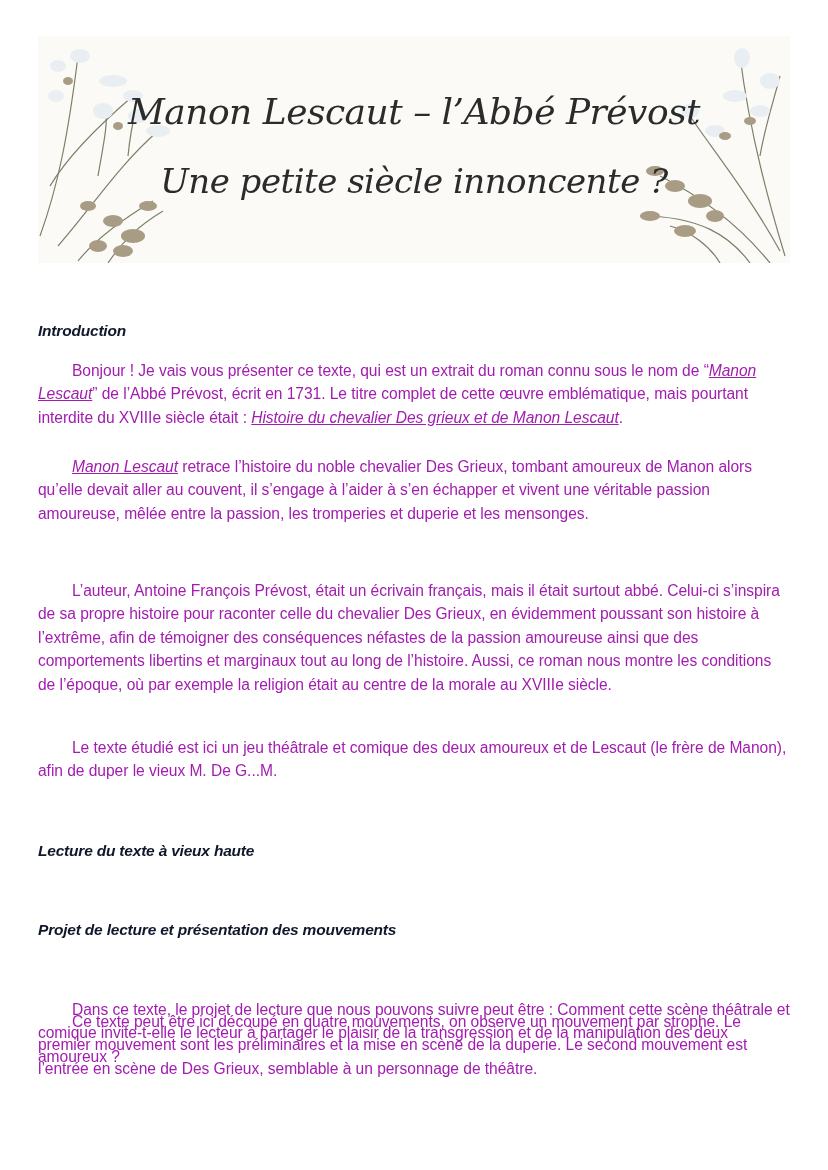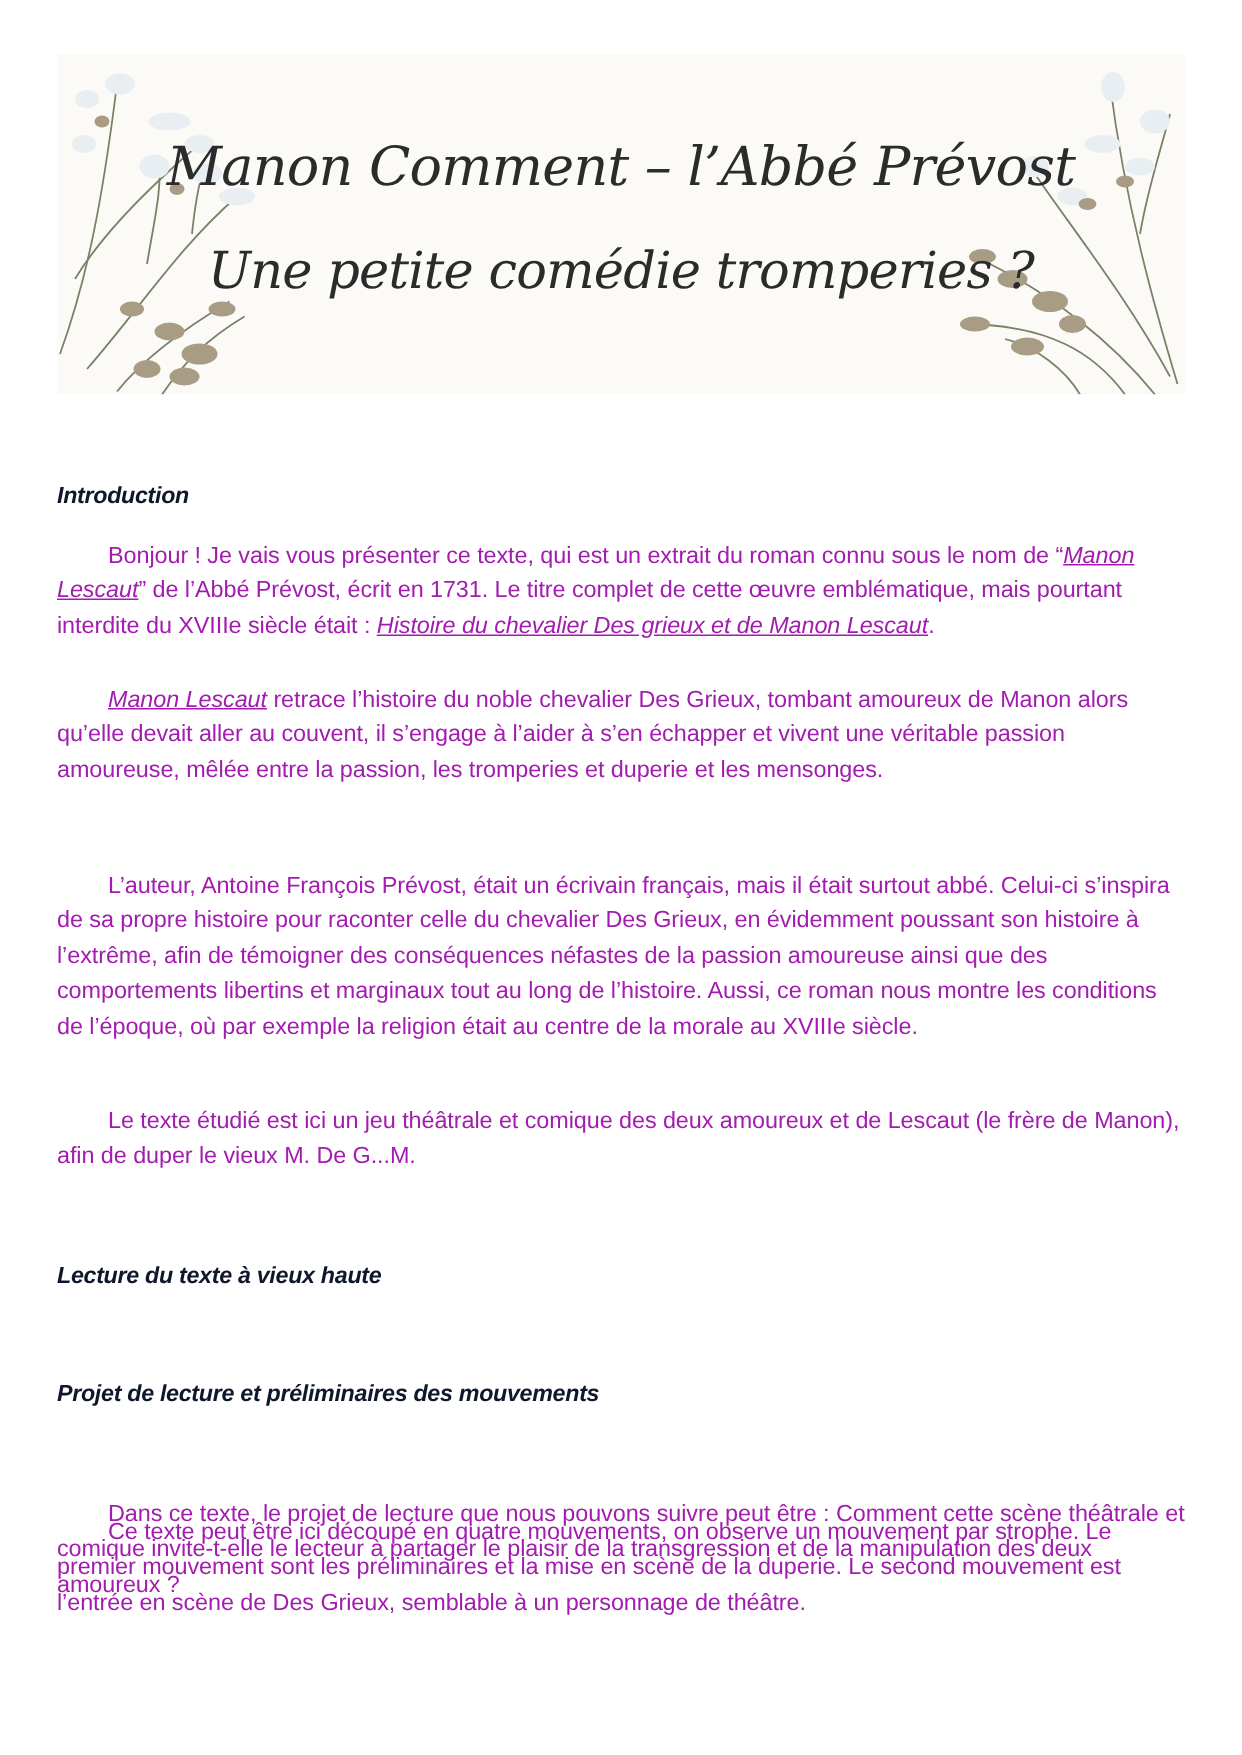--- a/index.html
+++ b/index.html
@@ -92,36 +92,36 @@
       <ellipse cx="25" cy="135" rx="9" ry="5"></ellipse>
         <ellipse cx="45" cy="150" rx="10" ry="6"></ellipse>
       <ellipse cx="70" cy="165" rx="12" ry="7"></ellipse>
         <ellipse cx="20" cy="180" rx="10" ry="5"></ellipse>
       <ellipse cx="55" cy="195" rx="11" ry="6"></ellipse>
         <ellipse cx="85" cy="180" rx="9" ry="6"></ellipse>
       <ellipse cx="95" cy="100" rx="6" ry="4"></ellipse>
         <ellipse cx="120" cy="85" rx="6" ry="4"></ellipse>
     </g>
   </svg>
-  <div class="banner-title line1">Manon Comment – l’Abbé Prévost</div>
-  <div class="banner-title line2">Une petite comédie tromperies ?</div>
+  <div class="banner-title line1">Manon Lescaut – l’Abbé Prévost</div>
+  <div class="banner-title line2">Une petite siècle innoncente ?</div>
 </div>
 
 <div class="content">
 
   <h2 class="heading abs" style="top:4px">Introduction</h2>
 
   <p class="para abs" style="top:41px"><span>Bonjour ! Je vais vous présenter ce texte, qui est un extrait du roman connu sous le nom de “</span><span class="ul-i">Manon Lescaut</span><span>” de l’Abbé Prévost, écrit en 1731. Le titre complet de cette œuvre emblématique, mais pourtant interdite du XVIIIe siècle était : </span><span class="ul-i">Histoire du chevalier Des grieux et de Manon Lescaut</span><span>.</span></p>
 
   <p class="para abs" style="top:137px"><span class="ul-i">Manon Lescaut</span><span> retrace l’histoire du noble chevalier Des Grieux, tombant amoureux de Manon alors qu’elle devait aller au couvent, il s’engage à l’aider à s’en échapper et vivent une véritable passion amoureuse, mêlée entre la passion, les tromperies et duperie et les mensonges.</span></p>
 
   <p class="para abs" style="top:261px">L’auteur, Antoine François Prévost, était un écrivain français, mais il était surtout abbé. Celui-ci s’inspira de sa propre histoire pour raconter celle du chevalier Des Grieux, en évidemment poussant son histoire à l’extrême, afin de témoigner des conséquences néfastes de la passion amoureuse ainsi que des comportements libertins et marginaux tout au long de l’histoire. Aussi, ce roman nous montre les conditions de l’époque, où par exemple la religion était au centre de la morale au XVIIIe siècle.</p>
 
   <p class="para abs" style="top:418px">Le texte étudié est ici un jeu théâtrale et comique des deux amoureux et de Lescaut (le frère de Manon), afin de duper le vieux M. De G...M.</p>
 
   <h2 class="heading abs" style="top:524px">Lecture du texte à vieux haute</h2>
 
-  <h2 class="heading abs" style="top:603px">Projet de lecture et préliminaires des mouvements</h2>
+  <h2 class="heading abs" style="top:603px">Projet de lecture et présentation des mouvements</h2>
 
   <p class="para abs" style="top:680px">Dans ce texte, le projet de lecture que nous pouvons suivre peut être : Comment cette scène théâtrale et comique invite-t-elle le lecteur à partager le plaisir de la transgression et de la manipulation des deux amoureux ?</p>
 
   <p class="para abs" style="top:692px">Ce texte peut être ici découpé en quatre mouvements, on observe un mouvement par strophe. Le premier mouvement sont les préliminaires et la mise en scène de la duperie. Le second mouvement est l’entrée en scène de Des Grieux, semblable à un personnage de théâtre.</p>
 </div>
 
 </body></html>

